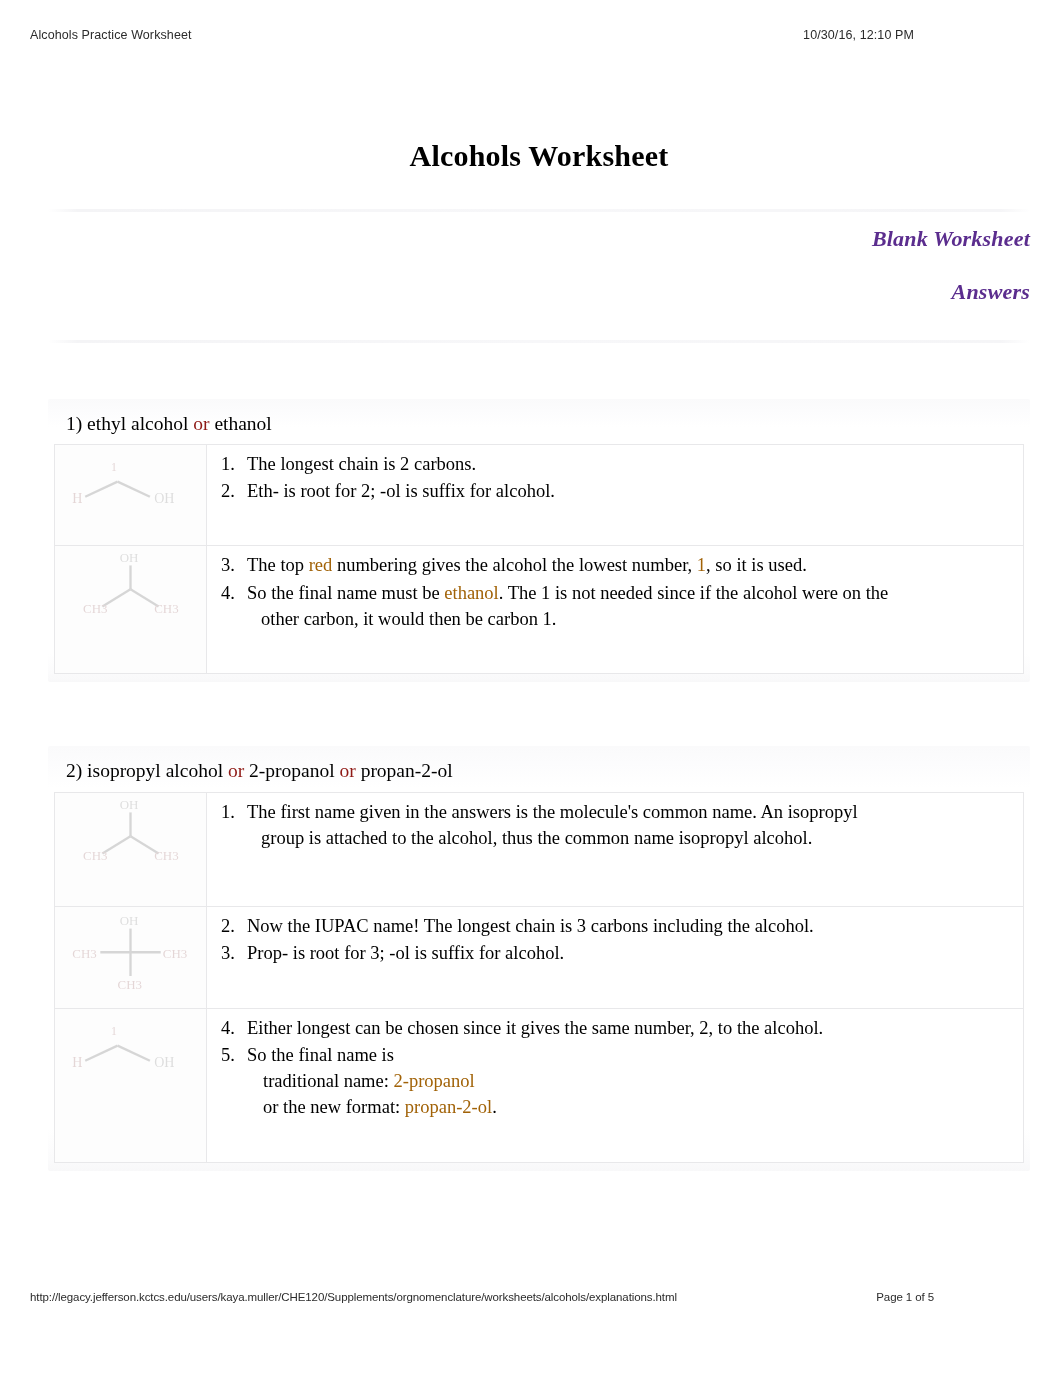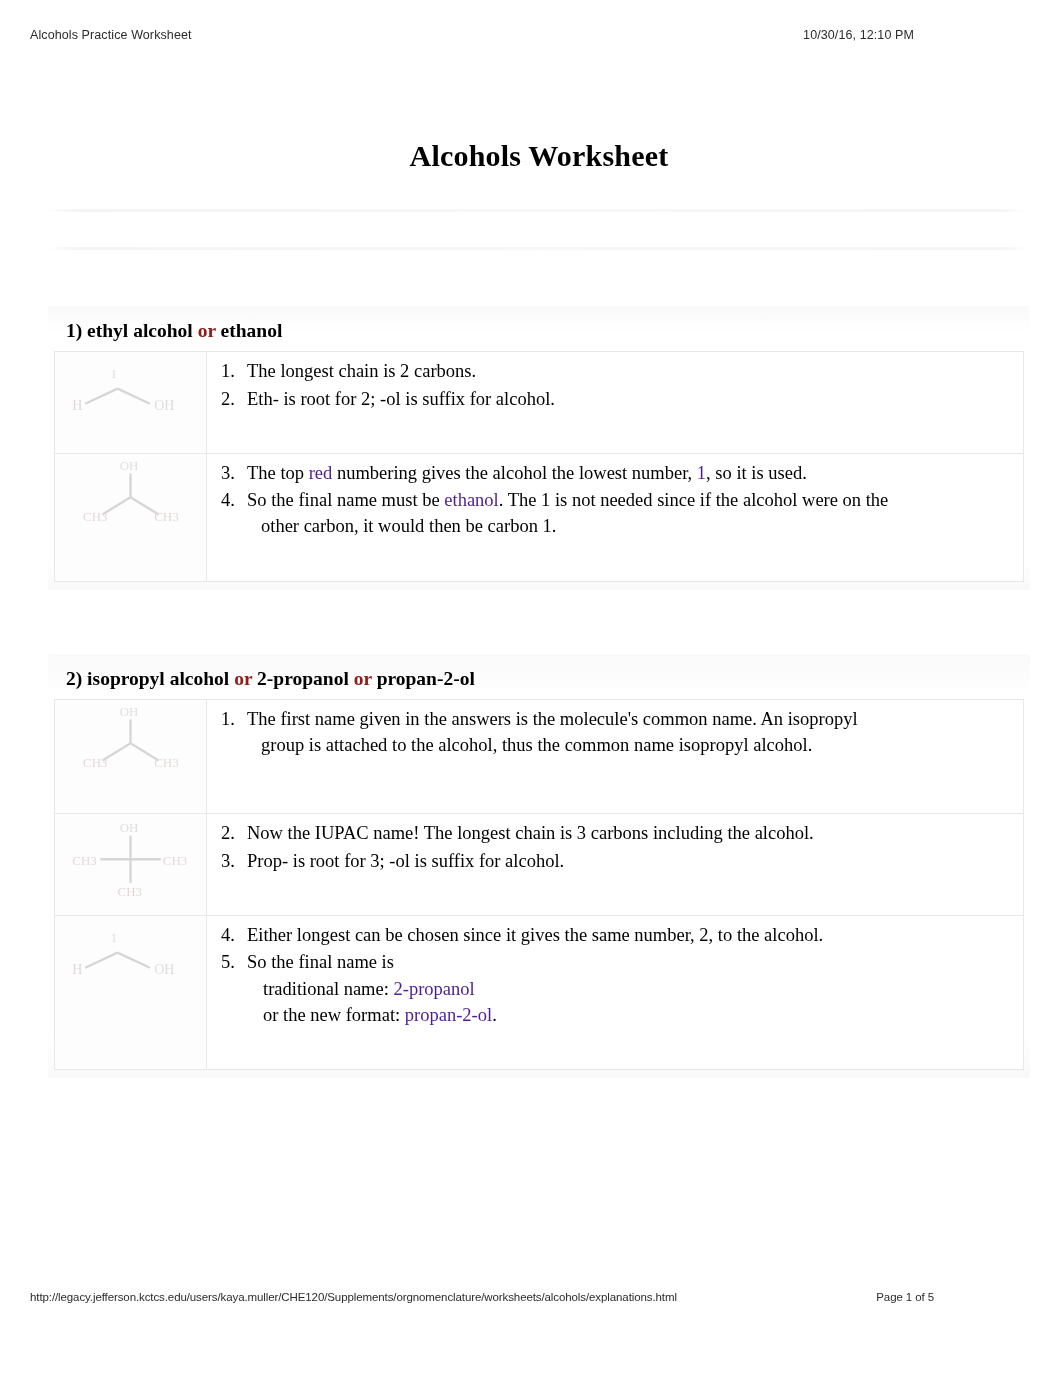--- a/index.html
+++ b/index.html
@@ -112,21 +112,20 @@
                                 #ffffff 90%, #fbfbfc 97%, #f8f8f9 100%);
     border-radius: 2px;
     padding: 4px 6px 8px 6px;
   }
 
   .q-heading {
     font-size: 19.5px;
     line-height: 1.35;
     padding: 8px 0 7px 12px;
     white-space: nowrap;
-    font-weight: bold;
   }
   .q-heading .or { color: #8f1a16; }
 
   .q-table {
     width: 100%;
     border-collapse: collapse;
     table-layout: fixed;
   }
   .q-table td {
     vertical-align: top;
@@ -172,21 +171,21 @@
     top: 0;
   }
   .steps li .sub {
     display: block;
     padding-left: 16px;
   }
   .steps li .cont {
     display: block;
     padding-left: 14px;
   }
-  .red { color: #4c1d95; }
+  .red { color: #a16207; }
   .row-pad-md { height: 26px; }
   .row-pad-lg { height: 40px; }
 
   
   .page-clip {
     position: absolute;
     top: 62px;
     left: 0;
     width: 1062px;
     height: 1205px;
@@ -201,20 +200,24 @@
   <span>10/30/16, 12:10 PM</span>
 </div>
 
 <div class="page-clip">
   <div class="doc">
 
     <h1 class="doc-title">Alcohols Worksheet</h1>
 
     <div class="rule"></div>
 
+    <div class="links">
+      <a href="#" class="link-blank">Blank Worksheet</a>
+      <a href="#" class="link-answers">Answers</a>
+    </div>
 
     <div class="rule"></div>
 
     <div id="questions-root">
         <div class="block-spacer-first"></div>
         <div class="question-block">
           <div class="q-shell">
             <div class="q-heading"><span>1) ethyl alcohol </span><span class="or">or</span><span> ethanol</span></div>
             <table class="q-table">
               <tbody>

